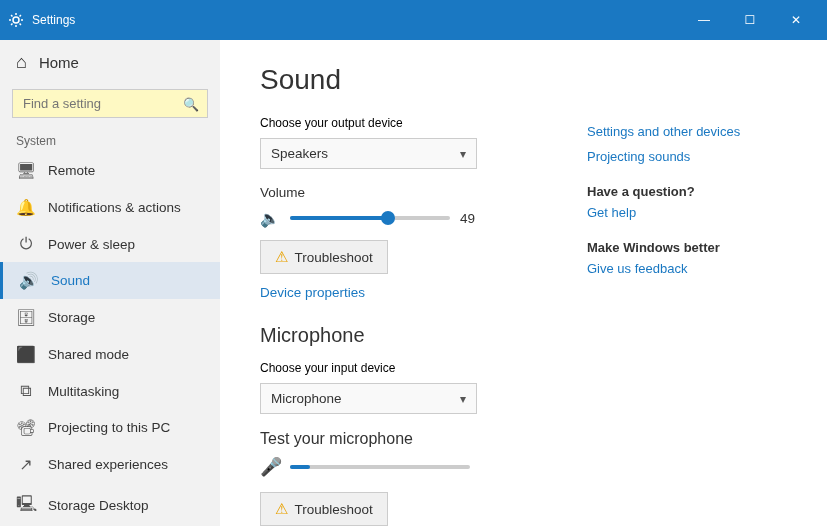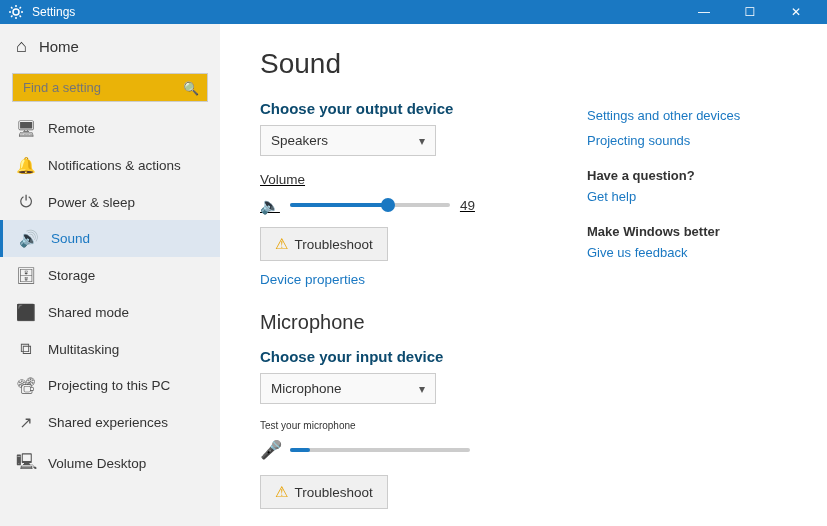--- a/index.html
+++ b/index.html
@@ -10,21 +10,21 @@
       width: 827px;
       height: 526px;
       overflow: hidden;
       display: flex;
       flex-direction: column;
     }
     
     .title-bar {
       background: #1a78c2;
       color: white;
-      height: 24px;
+      height: 40px;
       display: flex;
       align-items: center;
       justify-content: space-between;
       padding: 0 8px;
       flex-shrink: 0;
     }
     .title-bar-left {
       display: flex;
       align-items: center;
       gap: 8px;
@@ -86,21 +86,21 @@
       color: #333;
     }
     .search-box {
       margin: 4px 12px 8px 12px;
       position: relative;
     }
     .search-box input {
       width: 100%;
       padding: 6px 30px 6px 10px;
       border: 1px solid #ccc;
-      background: #eab308;
+      background: #fef9c3;
       font-size: 13px;
       outline: none;
     }
     .search-box-icon {
       position: absolute;
       right: 8px;
       top: 50%;
       transform: translateY(-50%);
       color: #666;
       font-size: 13px;
@@ -146,41 +146,40 @@
       flex: 1;
       max-width: 460px;
     }
     .page-title {
       font-size: 28px;
       font-weight: 300;
       color: #333;
       margin-bottom: 20px;
     }
     .section-label {
-      font-size: 15px;
-      color: #0c4a6e;
+      font-size: 12px;
+      color: #000000;
       margin-bottom: 8px;
-      font-weight: bold;
     }
     .dropdown {
       display: flex;
       align-items: center;
       justify-content: space-between;
       border: 1px solid #ccc;
       padding: 7px 10px;
       background: #f9f9f9;
       cursor: pointer;
-      width: 176px;
+      width: 217px;
       font-size: 13.5px;
       color: #333;
       margin-bottom: 16px;
     }
     .dropdown-arrow { font-size: 12px; color: #555; }
 
-    .volume-section { margin-bottom: 12px; text-decoration: underline; }
+    .volume-section { margin-bottom: 12px; }
     .volume-label { font-size: 13.5px; color: #333; margin-bottom: 8px; }
     .volume-row {
       display: flex;
       align-items: center;
       gap: 10px;
     }
     .volume-icon { font-size: 16px; color: #555; }
     .slider-container {
       position: relative;
       width: 160px;
@@ -235,21 +234,21 @@
       text-align: right;
     }
 
     .microphone-title {
       font-size: 20px;
       font-weight: 400;
       color: #333;
       margin-bottom: 14px;
     }
 
-    .test-mic-label { font-size: 10px; color: #333; margin-bottom: 8px; }
+    .test-mic-label { font-size: 16px; color: #333; margin-bottom: 8px; }
     .test-mic-row {
       display: flex;
       align-items: center;
       gap: 8px;
       margin-bottom: 14px;
     }
     .mic-icon { font-size: 18px; color: #555; }
     .test-track {
       width: 180px;
       height: 4px;
@@ -321,20 +320,21 @@
 
   <div class="sidebar">
     <div class="sidebar-home">
       <span class="sidebar-home-icon">⌂</span>
       <span class="sidebar-home-label">Home</span>
     </div>
     <div class="search-box">
       <input type="text" placeholder="Find a setting" style="">
       <span class="search-box-icon">🔍</span>
     </div>
+    <div class="sidebar-section-label">System</div>
 
     <div class="sidebar-item">
       <span class="sidebar-item-icon">🖥</span>
       <span>Remote</span>
     </div>
     <div class="sidebar-item">
       <span class="sidebar-item-icon">🔔</span>
       <span>Notifications &amp; actions</span>
     </div>
     <div class="sidebar-item">
@@ -360,21 +360,21 @@
     <div class="sidebar-item">
       <span class="sidebar-item-icon">📽</span>
       <span>Projecting to this PC</span>
     </div>
     <div class="sidebar-item">
       <span class="sidebar-item-icon">↗</span>
       <span>Shared experiences</span>
     </div>
     <div class="sidebar-item">
       <span class="sidebar-item-icon">🖳</span>
-      <span>Volume Desktop</span>
+      <span>Storage Desktop</span>
     </div>
     <div class="sidebar-item">
       
       
     </div>
   </div>
 
   <div class="main-content">
     <div class="content-area">
       <div class="page-title">Sound</div>

